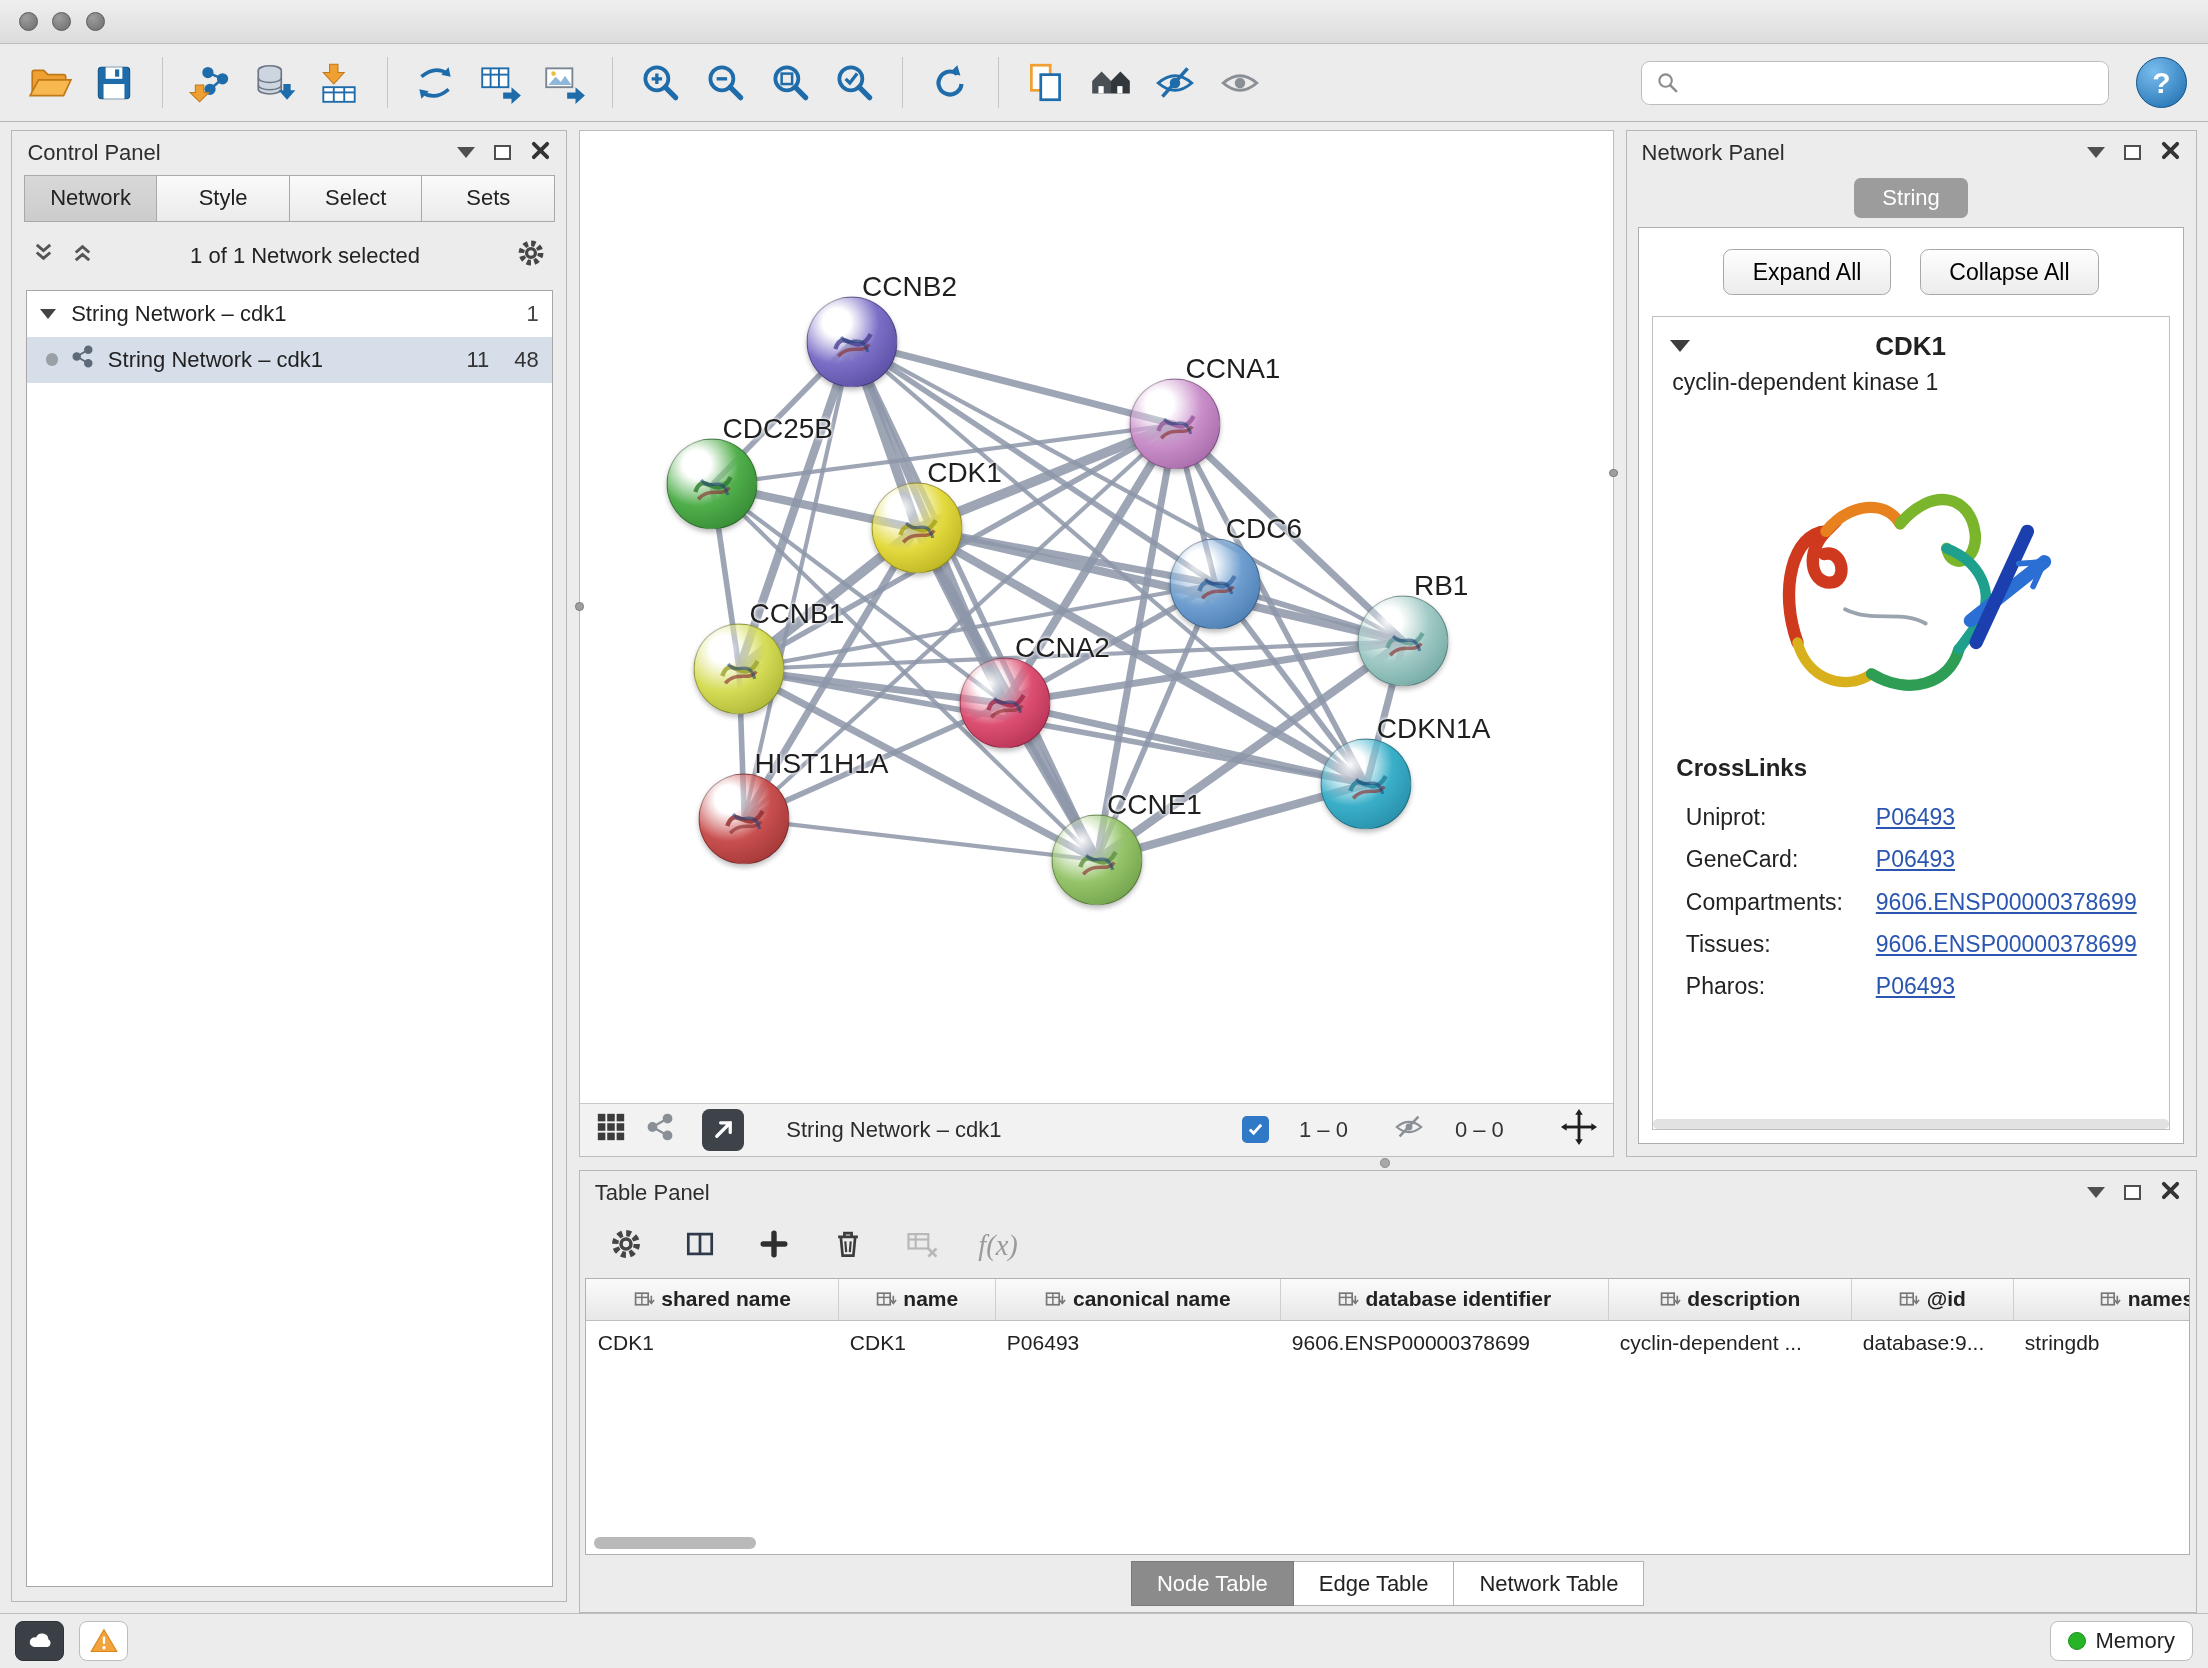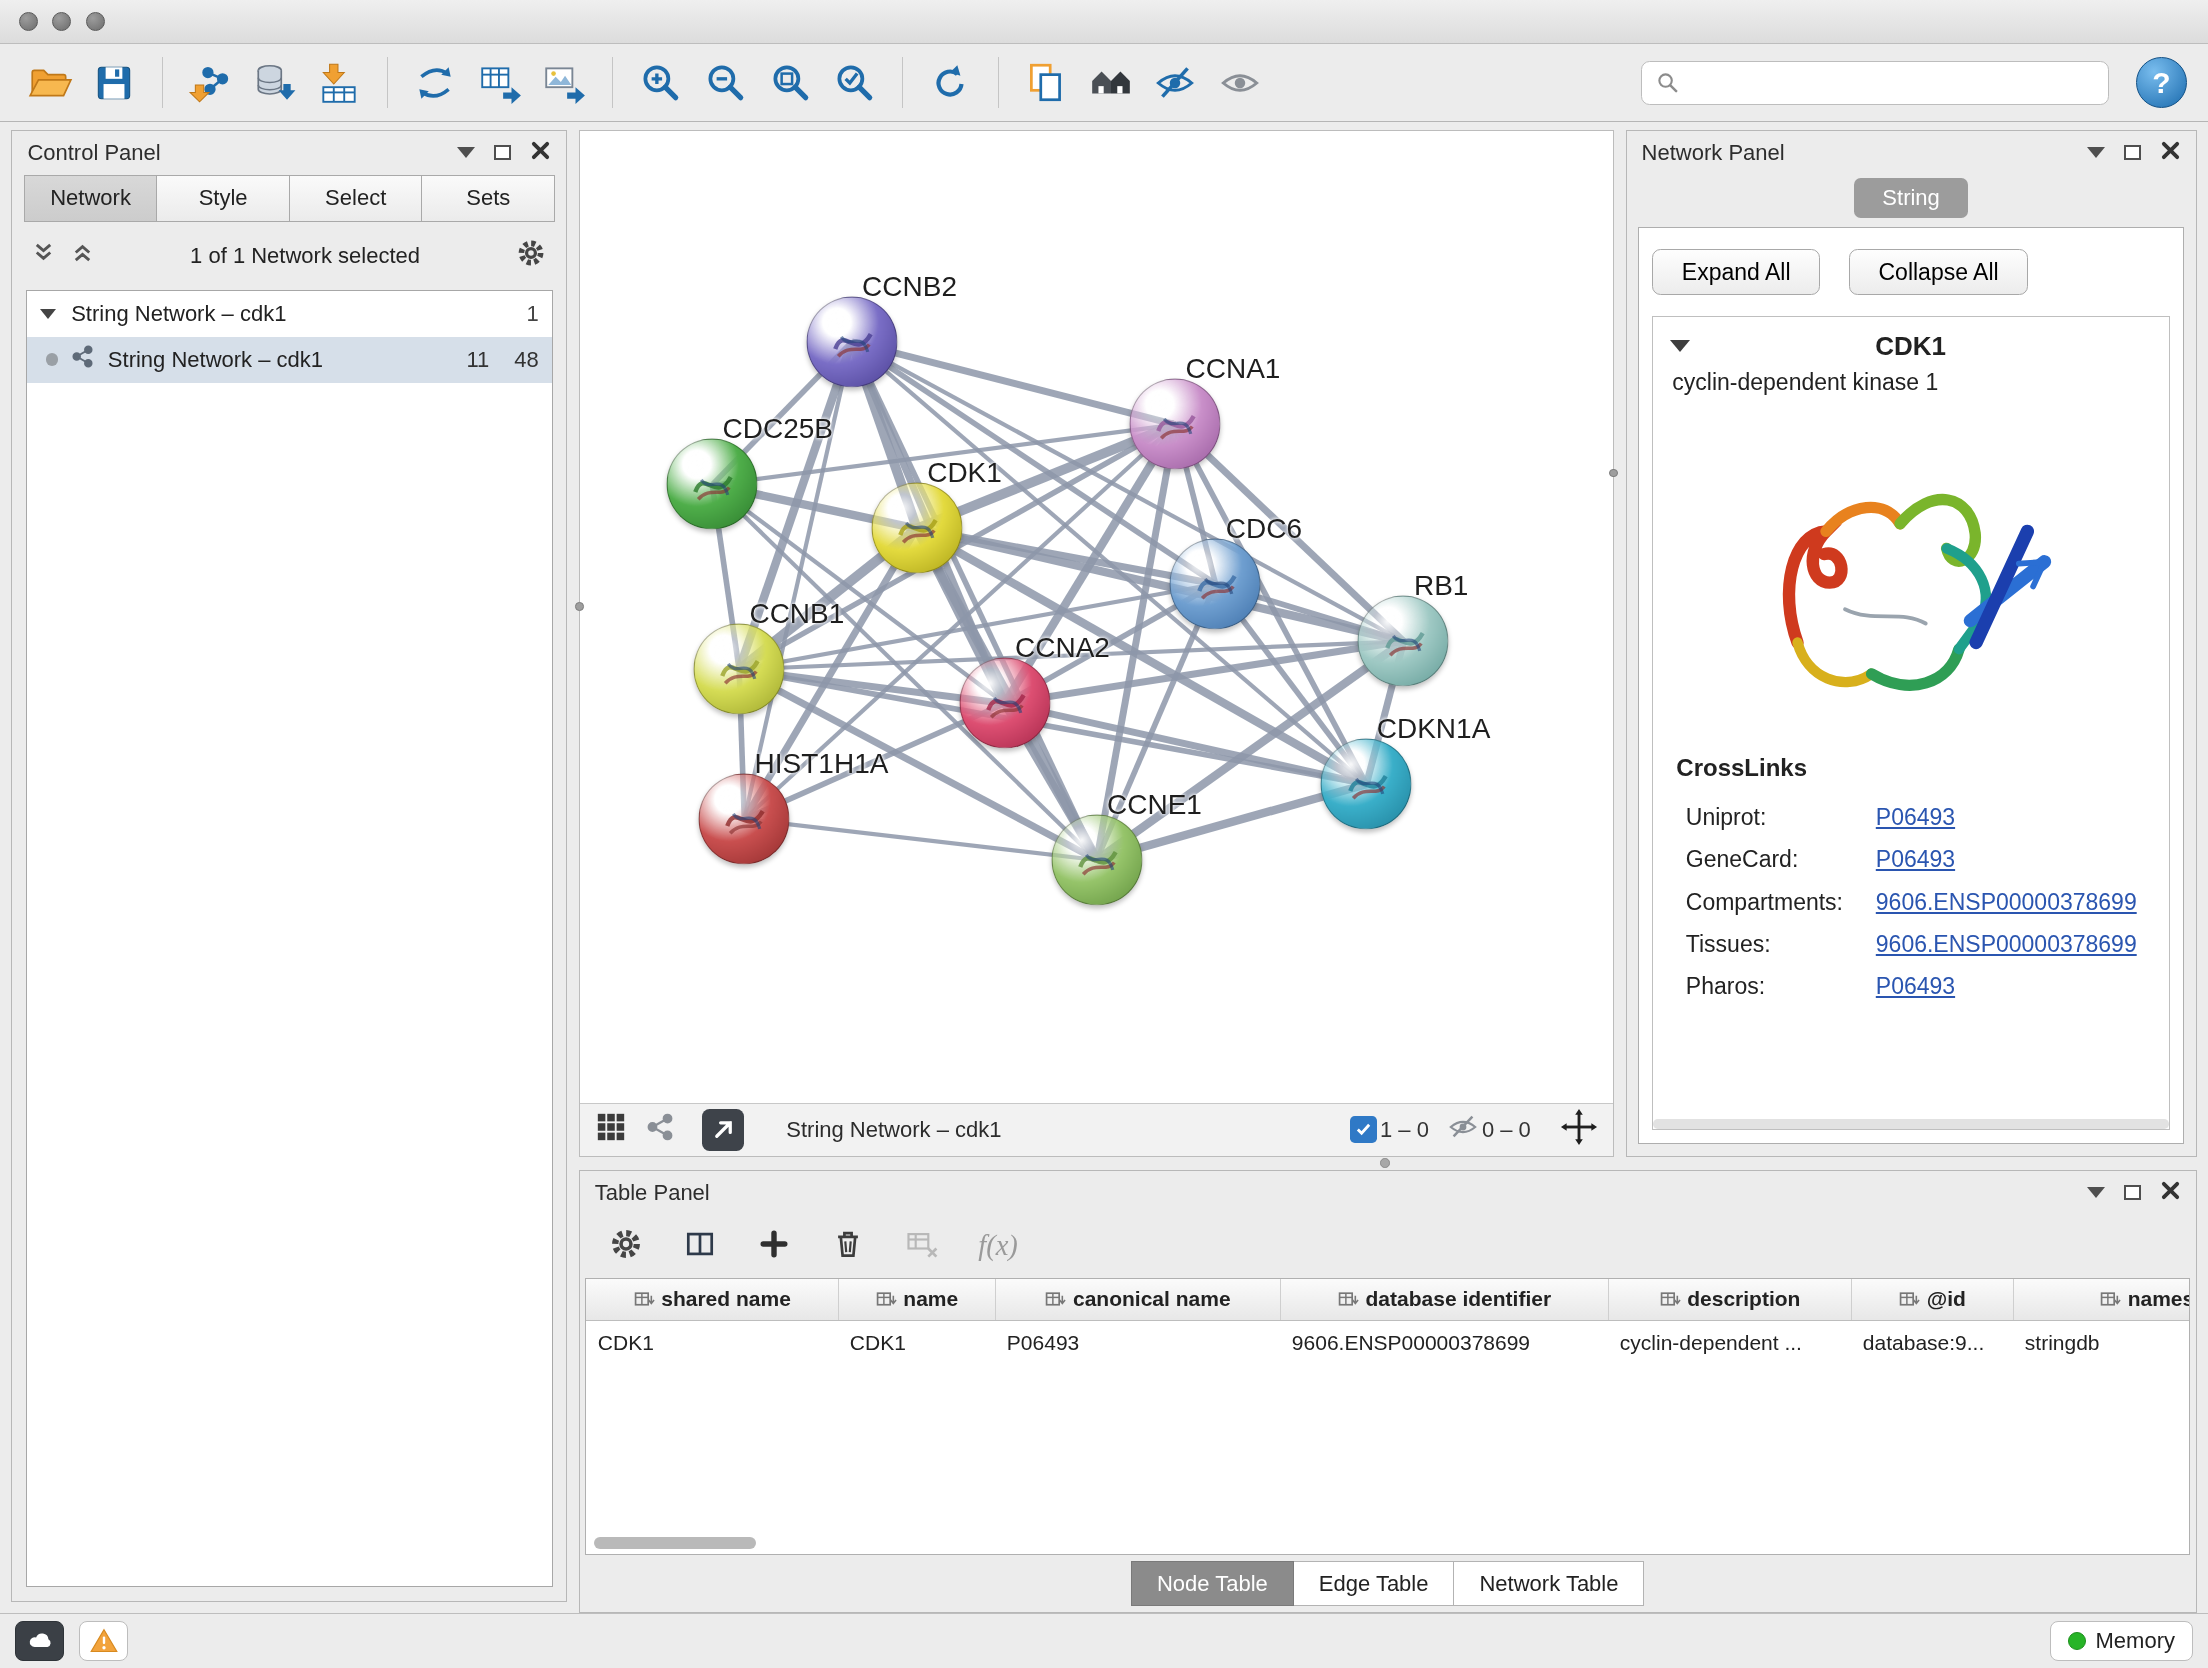--- a/index.html
+++ b/index.html
@@ -52,31 +52,31 @@
 .network-canvas{flex:1;position:relative;overflow:hidden;background:#fff}
 .edge-layer{position:absolute;inset:0;width:100%;height:100%}
 .node{position:absolute;width:91px;height:91px;border-radius:50%;transform:translate(-50%,-50%);border:1px solid rgba(0,0,0,.28);box-shadow:0 2.9px 5.7px rgba(0,0,0,.25)}
 .node .thumb{position:absolute;inset:13.3px;width:65px;height:65px}
 .node-label{position:absolute;left:55px;top:-27px;font-size:28px;color:#1e1e1e;white-space:nowrap;text-shadow:0 0 3.8px #fff,0 0 3.8px #fff}
 .net-toolbar{height:53px;background:#f2f2f2;border-top:1px solid #c8c8c8;display:flex;align-items:center;padding:0 15px;gap:17px;flex:none}
 .nt-ic svg{width:32px;height:32px}
 .nt-darkbtn{width:42px;height:42px;border-radius:7.6px;background:#3e434a;display:flex;align-items:center;justify-content:center;margin-left:9.5px}
 .nt-darkbtn svg{width:25px;height:25px}
 .nt-title{margin-left:25px;font-size:22px;color:#2c2c2c}
-.nt-right{margin-left:auto;display:flex;align-items:center;gap:3px}
+.nt-right{margin-left:auto;display:flex;align-items:center;gap:30px}
 .cbx{width:27px;height:27px;border-radius:4.8px;background:#2f79c6;display:flex;align-items:center;justify-content:center}
 .cbx svg{width:17px;height:17px}
 .nt-count{font-size:22px;color:#333;margin-right:15px}
 .crosshair svg{width:38px;height:38px;margin-left:11.4px}
 .v-dot{position:absolute;width:8.6px;height:8.6px;border-radius:50%;background:#9e9e9e;border:1px solid #7d7d7d;z-index:5}
 
 .results-panel{width:571px;background:#ececec;border:1px solid #b7b7b7;display:flex;flex-direction:column;flex:none;margin-left:5.7px}
 .string-tab{margin:3.8px auto 9.5px;background:#9c9c9c;color:#fff;padding:6.7px 28.5px;border-radius:6.7px;font-size:22px}
 .results-box{flex:1;margin:0 11.4px 11.4px;background:#fff;border:1px solid #aeaeae;padding:13.3px;display:flex;flex-direction:column;overflow:hidden;position:relative}
-.exp-row{display:flex;gap:29px;padding:7.6px 0 21px}
+.exp-row{display:flex;justify-content:center;gap:29px;padding:7.6px 0 21px}
 .btn{background:linear-gradient(#fefefe,#ececec);border:1px solid #a8a8a8;border-radius:8.6px;padding:8.6px 28.5px;font-size:23px;cursor:default}
 .gene-card{border:1px solid #bfbfbf;flex:1;display:flex;flex-direction:column;overflow:hidden}
 .gene-head{display:flex;align-items:center;padding:13.3px 17px 5.7px}
 .gene-caret{width:0;height:0;border-left:10.5px solid transparent;border-right:10.5px solid transparent;border-top:12.4px solid #3e3e3e}
 .gene-name{flex:1;text-align:center;font-weight:bold;font-size:26px;margin-right:21px}
 .gene-desc{padding:1.9px 19px 7.6px;font-size:23px}
 .protein-img{align-self:center;margin:15px 0 9.5px}
 .crosslinks{padding:11.4px 23px 23px}
 .cl-title{font-weight:bold;font-size:24px;margin-bottom:15px}
 .cl-row{display:flex;padding:7.6px 0 7.6px 9.5px;font-size:23px;align-items:baseline}

